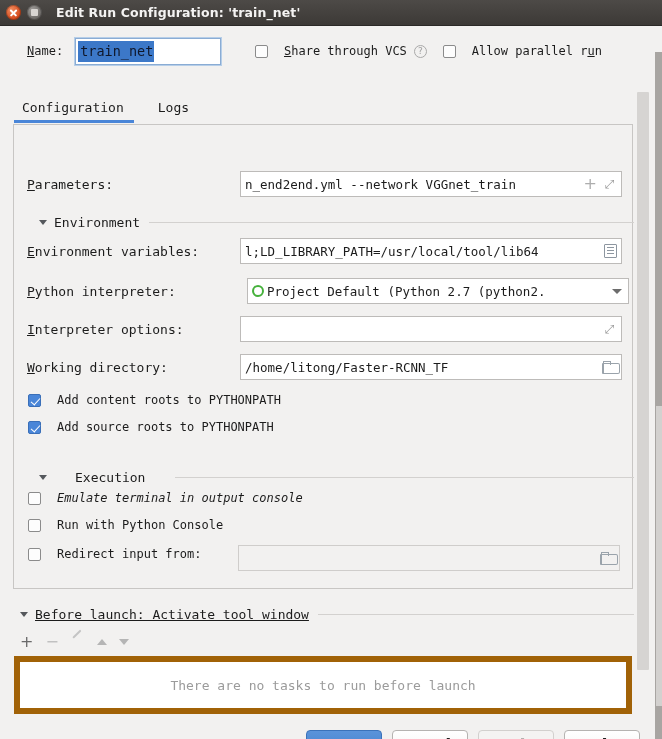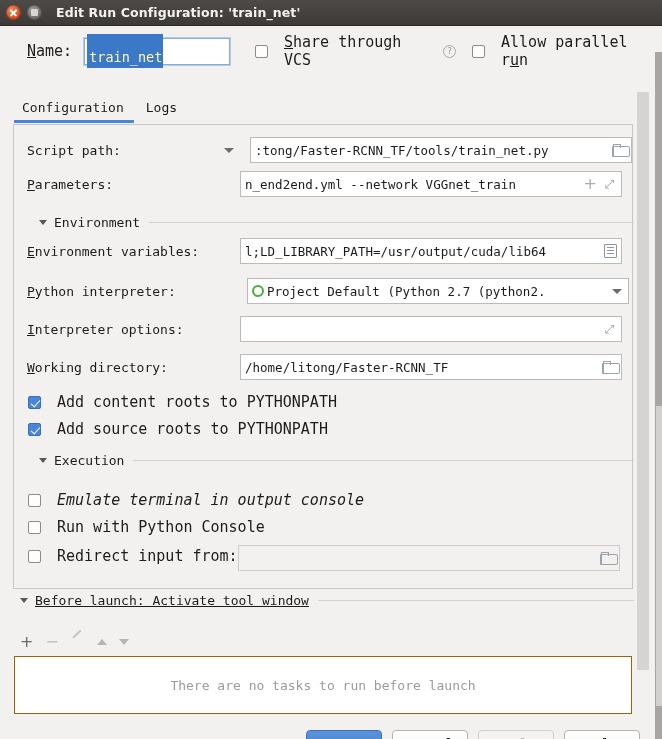--- a/index.html
+++ b/index.html
@@ -50,32 +50,32 @@
   .dialog {
     position: absolute; left: 0; top: 26px; width: 662px; height: 713px;
     background: #f2f1f0;
   }
 
   
   .name-row {
     position: absolute; left: 0; top: 8px; width: 662px; height: 34px;
     display: flex; align-items: center;
   }
-  .lbl { font-size: 15px; color: #1c1c1c; font-family: "DejaVu Sans Mono", monospace; padding-left: 9px; }
+  .lbl { font-size: 12px; color: #1c1c1c; font-family: "DejaVu Sans Mono", monospace; padding-left: 9px; }
   .u { text-decoration: underline; }
   .name-label { margin-left: 18px; }
   .name-input {
     margin-left: 12px; width: 146px; height: 27px;
     background: #ffffff; border: 1px solid #8aacd4;
     box-shadow: 0 0 0 1px #b6cee8;
     display: flex; align-items: center; padding-left: 2px;
   }
   .name-sel {
-    background: #3c78c8; color: #fef9c3; font-size: 13.5px;
-    padding: 14px 1px 2px 2px; line-height: 18px;
+    background: #3c78c8; color: #0f172a; font-size: 13.5px;
+    padding: 1px 1px 2px 2px; line-height: 18px;
   }
 
   .cb {
     width: 13px; height: 13px; border: 1px solid #8b8b8b;
     background: #fdfdfd; border-radius: 2px; flex: none; position: relative;
   }
   .cb.on { background: #4a86d8; border-color: #3a6fb8; }
   .cb.on::after {
     content: ""; position: absolute; left: 4px; top: 1px;
     width: 4px; height: 8px; border: solid #ffffff;
@@ -85,21 +85,21 @@
   .chk-item .lbl { margin-left: 7px; }
 
   .vcs-row { position: absolute; left: 255px; top: 8px; height: 34px; display: flex; align-items: center; }
   .help-ico {
     width: 13px; height: 13px; border: 1px solid #a9a9a9; border-radius: 50%;
     color: #a0a0a0; font-size: 9px; line-height: 11px; text-align: center;
     margin-left: 7px; font-family: "DejaVu Sans", sans-serif; flex: none;
   }
 
   
-  .tabs { position: absolute; left: 0; top: 72px; width: 576px; height: 26px; display: flex; align-items: flex-start; }
+  .tabs { position: absolute; left: 0; top: 72px; width: 576px; height: 26px; display: flex; align-items: flex-start; gap: 12px; }
   .tab { font-size: 13px; color: #1c1c1c; padding: 2px 0 6px; margin-left: 22px; position: relative; }
   .tab.sel::after {
     content: ""; position: absolute; left: -8px; right: -10px; bottom: -2px;
     height: 3px; background: #4a86d8;
   }
 
   
   .panel {
     position: absolute; left: 13px; top: 99px; width: 620px; height: 464px;
     background: #f2f1f0; border: 1px solid #c8c6c4; border-top: none;
@@ -154,35 +154,35 @@
   
   .sect { position: absolute; left: 13px; display: flex; align-items: center; height: 18px; }
   .tri {
     width: 0; height: 0; border-left: 4.5px solid transparent; border-right: 4.5px solid transparent;
     border-top: 5px solid #55585c; flex: none; margin-left: 12px; margin-right: 7px;
   }
   .sect-title { font-size: 13px; color: #1c1c1c; white-space: nowrap; }
   .sect-line { flex: 1; height: 1px; background: #d3d1cf; margin-left: 9px; }
 
   
-  .bl-sect { position: absolute; left: 0; top: 567px; width: 638px; display: flex; align-items: center; }
+  .bl-sect { position: absolute; left: 0; top: 581px; width: 638px; display: flex; align-items: center; }
   .bl-toolbar { position: absolute; left: 20px; top: 608px; display: flex; align-items: center; gap: 12px; }
   .tb { font-size: 16px; color: #6a6a6a; font-family: "DejaVu Sans", sans-serif; line-height: 16px; }
   .tb.dis { color: #bdbdbd; }
   .pencil { width: 14px; height: 14px; position: relative; }
   .pencil::after {
     content: ""; position: absolute; left: 2px; top: 2px; width: 11px; height: 2px;
     background: #c4c4c4; transform: rotate(-45deg); transform-origin: left center; border-radius: 1px;
   }
   .arr-up { width:0;height:0;border-left:5px solid transparent;border-right:5px solid transparent;border-bottom:6px solid #b5b5b5; }
   .arr-dn { width:0;height:0;border-left:5px solid transparent;border-right:5px solid transparent;border-top:6px solid #b5b5b5; }
 
   .tasks-box {
     position: absolute; left: 14px; top: 630px; width: 618px; height: 58px;
-    background: #ffffff; border: 1px solid #a16207;
+    background: #ffffff; border: 6px solid #a16207;
     display: flex; align-items: center; justify-content: center;
   }
   .tasks-msg { font-size: 13px; color: #9b9b9b; }
 
   
   .btnbar { position: absolute; left: 0; top: 695px; width: 662px; height: 44px; display: flex; align-items: center; }
   .btn {
     height: 26px; min-width: 76px; border-radius: 4px; border: 1px solid #b5b3b1;
     background: linear-gradient(to bottom, #ffffff, #f4f3f2);
     font-size: 13px; color: #1c1c1c; display: flex; align-items: center; justify-content: center;
@@ -232,48 +232,40 @@
 
   <div class="tabs">
     <div class="tab sel">Configuration</div>
     <div class="tab">Logs</div>
   </div>
 
   <div class="panel-top-line"></div>
 
   <div class="panel">
 
-    <div class="row" style="top:11px; width:620px;">
-      <span class="row-label">Script path:</span>
-      <div class="caret-dn" style="margin-left:-5px;"></div>
-      <div class="field" style="width:382px; margin-left:16px;">
-        <span class="txt">:tong/Faster-RCNN_TF/tools/train_net.py</span>
-        <span class="folder-ico"></span>
-      </div>
-    </div>
 
     <div class="row" style="top:45px; width:620px;">
       <span class="row-label"><span class="u">P</span>arameters:</span>
       <div class="field" style="width:382px; margin-left:11px;justify-content:center;">
         <span class="txt">n_end2end.yml --network VGGnet_train</span>
         <span class="plus-ico">+</span>
         <span class="expand-ico">⤢</span>
       </div>
     </div>
 
     <div class="sect" style="top:88px; width:607px;">
       <div class="tri"></div>
       <span class="sect-title">Environment</span>
       <div class="sect-line"></div>
     </div>
 
     <div class="row" style="top:112px; width:620px;">
       <span class="row-label"><span class="u">E</span>nvironment variables:</span>
       <div class="field" style="width:382px; margin-left:11px;">
-        <span class="txt">l;LD_LIBRARY_PATH=/usr/output/cuda/lib64</span>
+        <span class="txt">l;LD_LIBRARY_PATH=/usr/local/tool/lib64</span>
         <span class="list-ico"></span>
       </div>
     </div>
 
     <div class="row" style="top:152px; width:620px;gap:7px;">
       <span class="row-label"><span class="u">P</span>ython interpreter:</span>
       <div class="field" style="width:382px; margin-left:11px;">
         <span class="py-ico"></span>
         <span class="txt">Project Default (Python 2.7 (python2.</span>
         <span class="caret-dn" style="margin-right:4px;"></span>
@@ -299,21 +291,21 @@
     <div class="chk-item" style="position:absolute; left:14px; top:295px;">
       <div class="cb on"></div>
       <span class="lbl">Add source roots to PYTHONPATH</span>
     </div>
 
     <div class="chk-item" style="position:absolute; left:14px; top:268px;">
       <div class="cb on"></div>
       <span class="lbl">Add content roots to PYTHONPATH</span>
     </div>
 
-    <div class="sect" style="top:326px; width:607px;">
+    <div class="sect" style="top:343px; width:607px;gap:21px;">
       <div class="tri"></div>
       <span class="sect-title">Execution</span>
       <div class="sect-line"></div>
     </div>
 
     <div class="chk-item" style="position:absolute; left:14px; top:366px;font-style:italic;">
       <div class="cb"></div>
       <span class="lbl">Emulate terminal in output console</span>
     </div>
 

